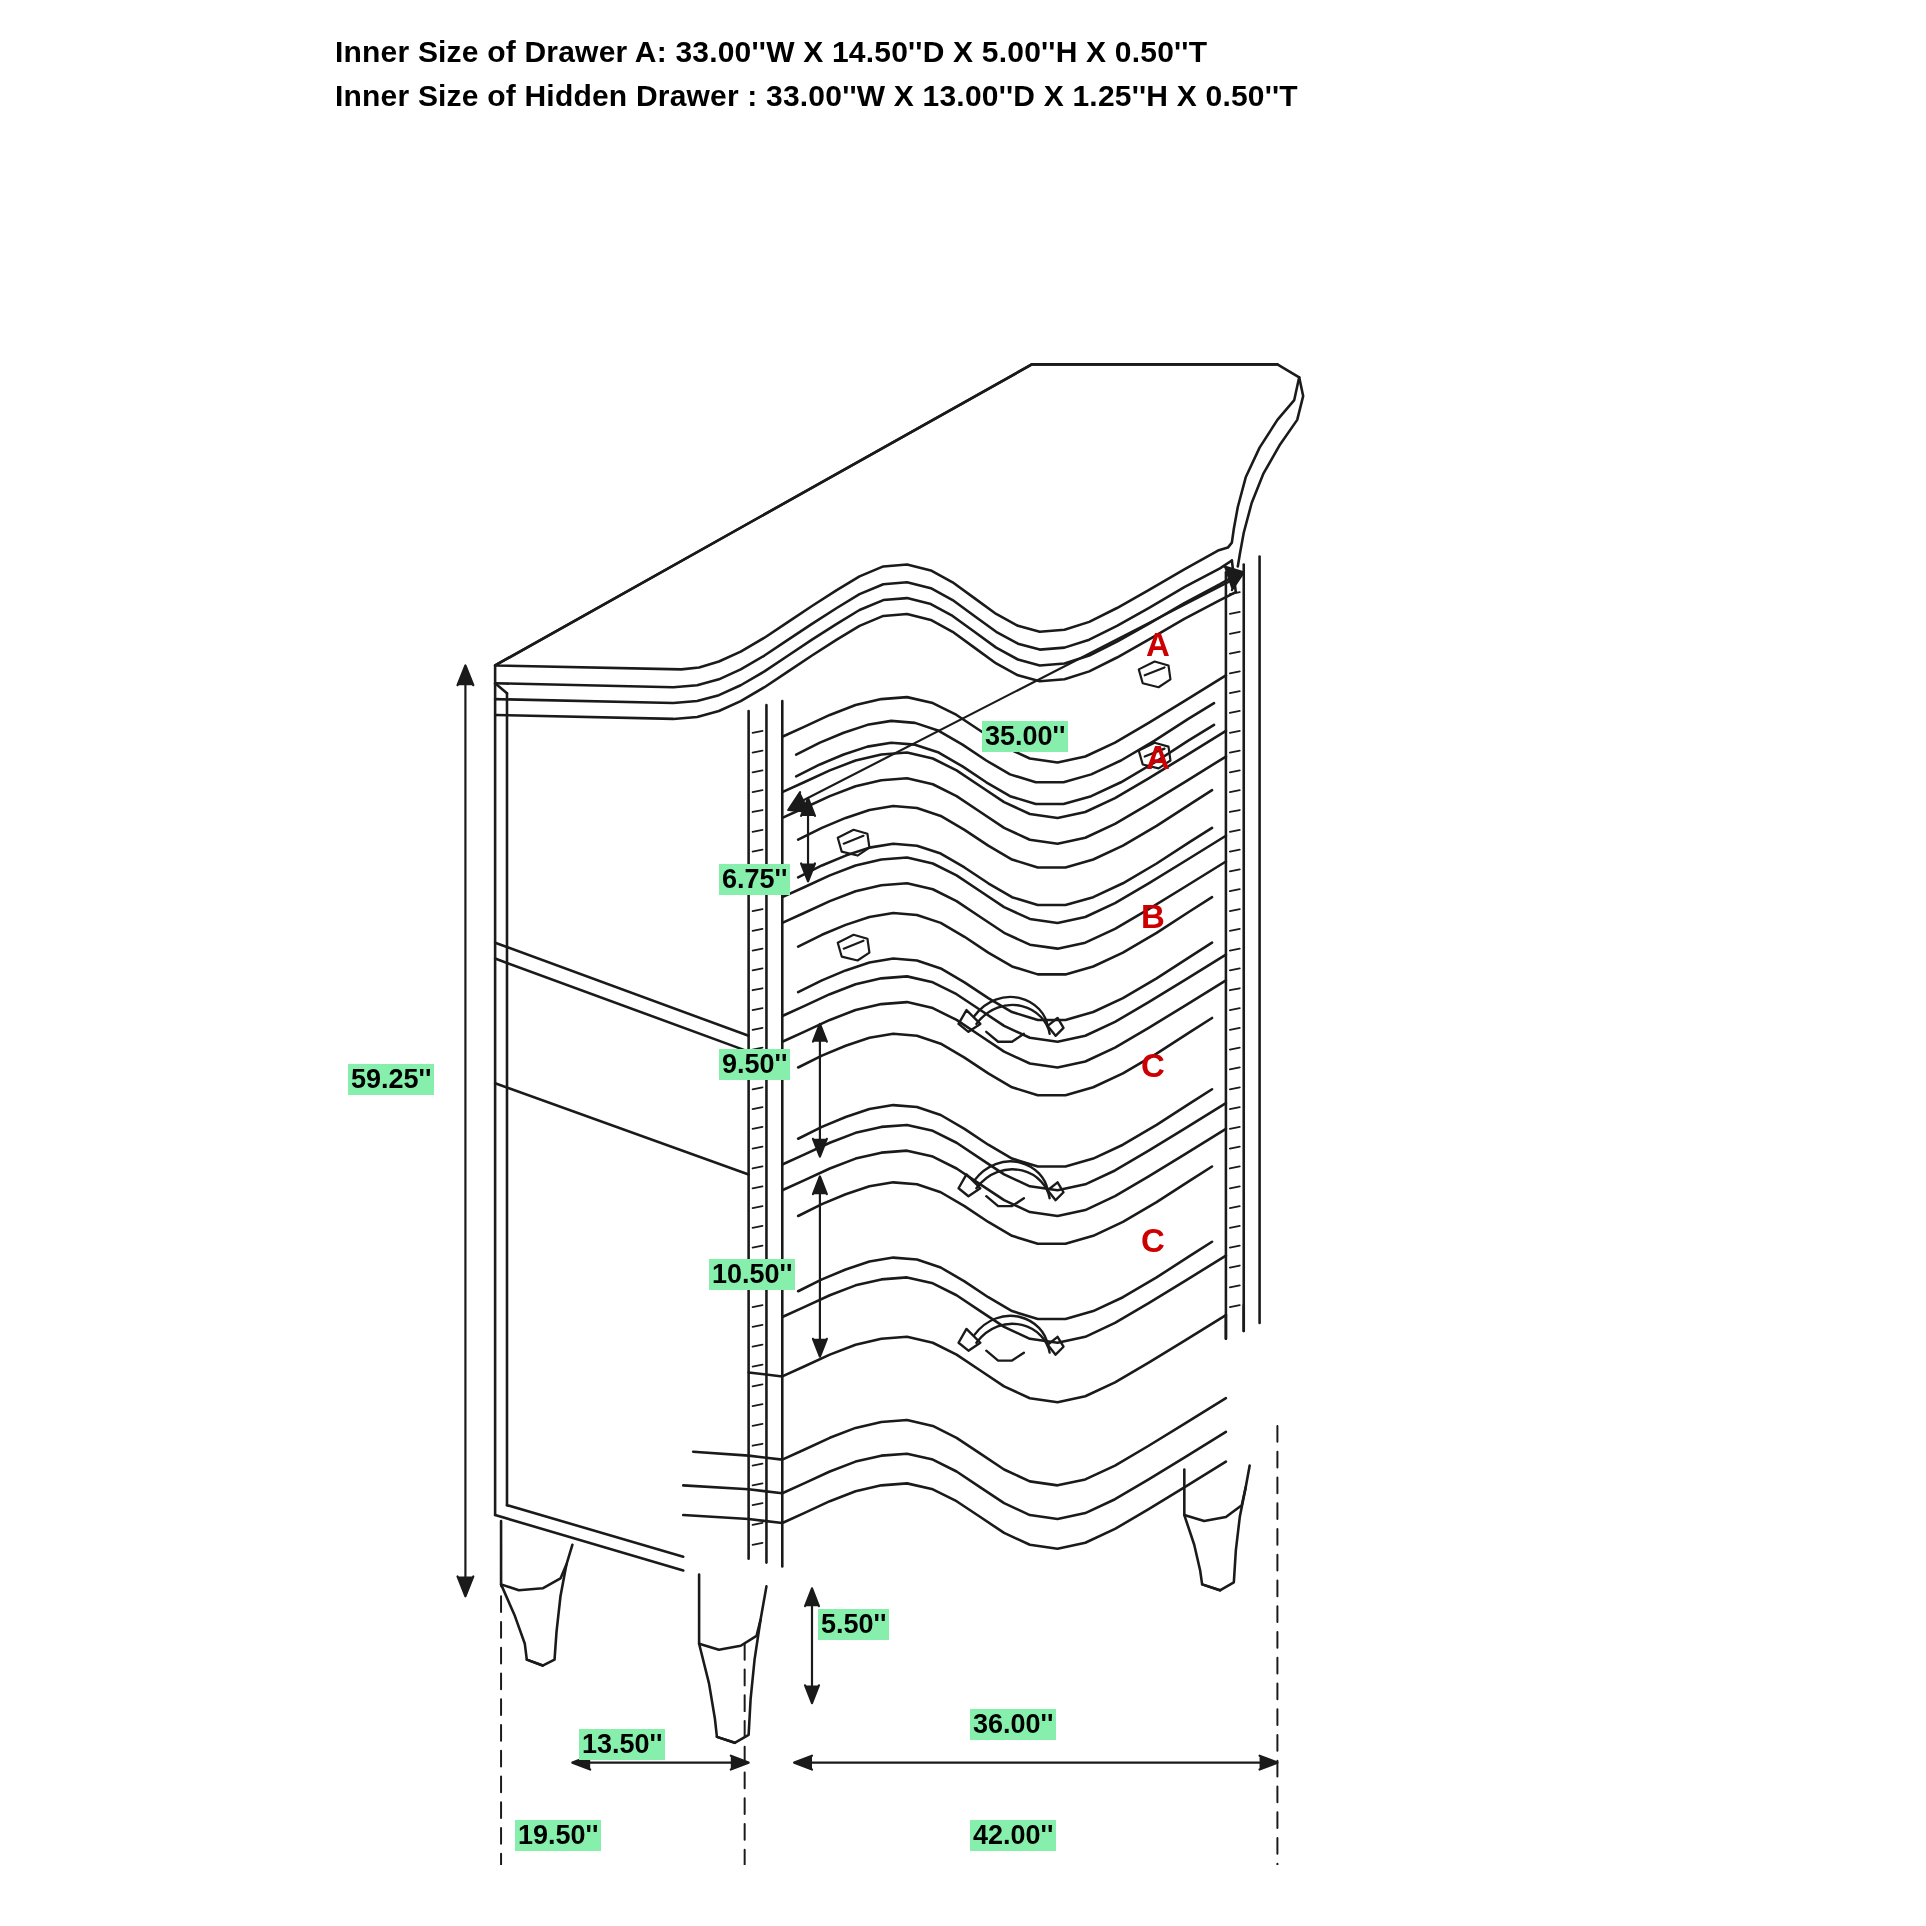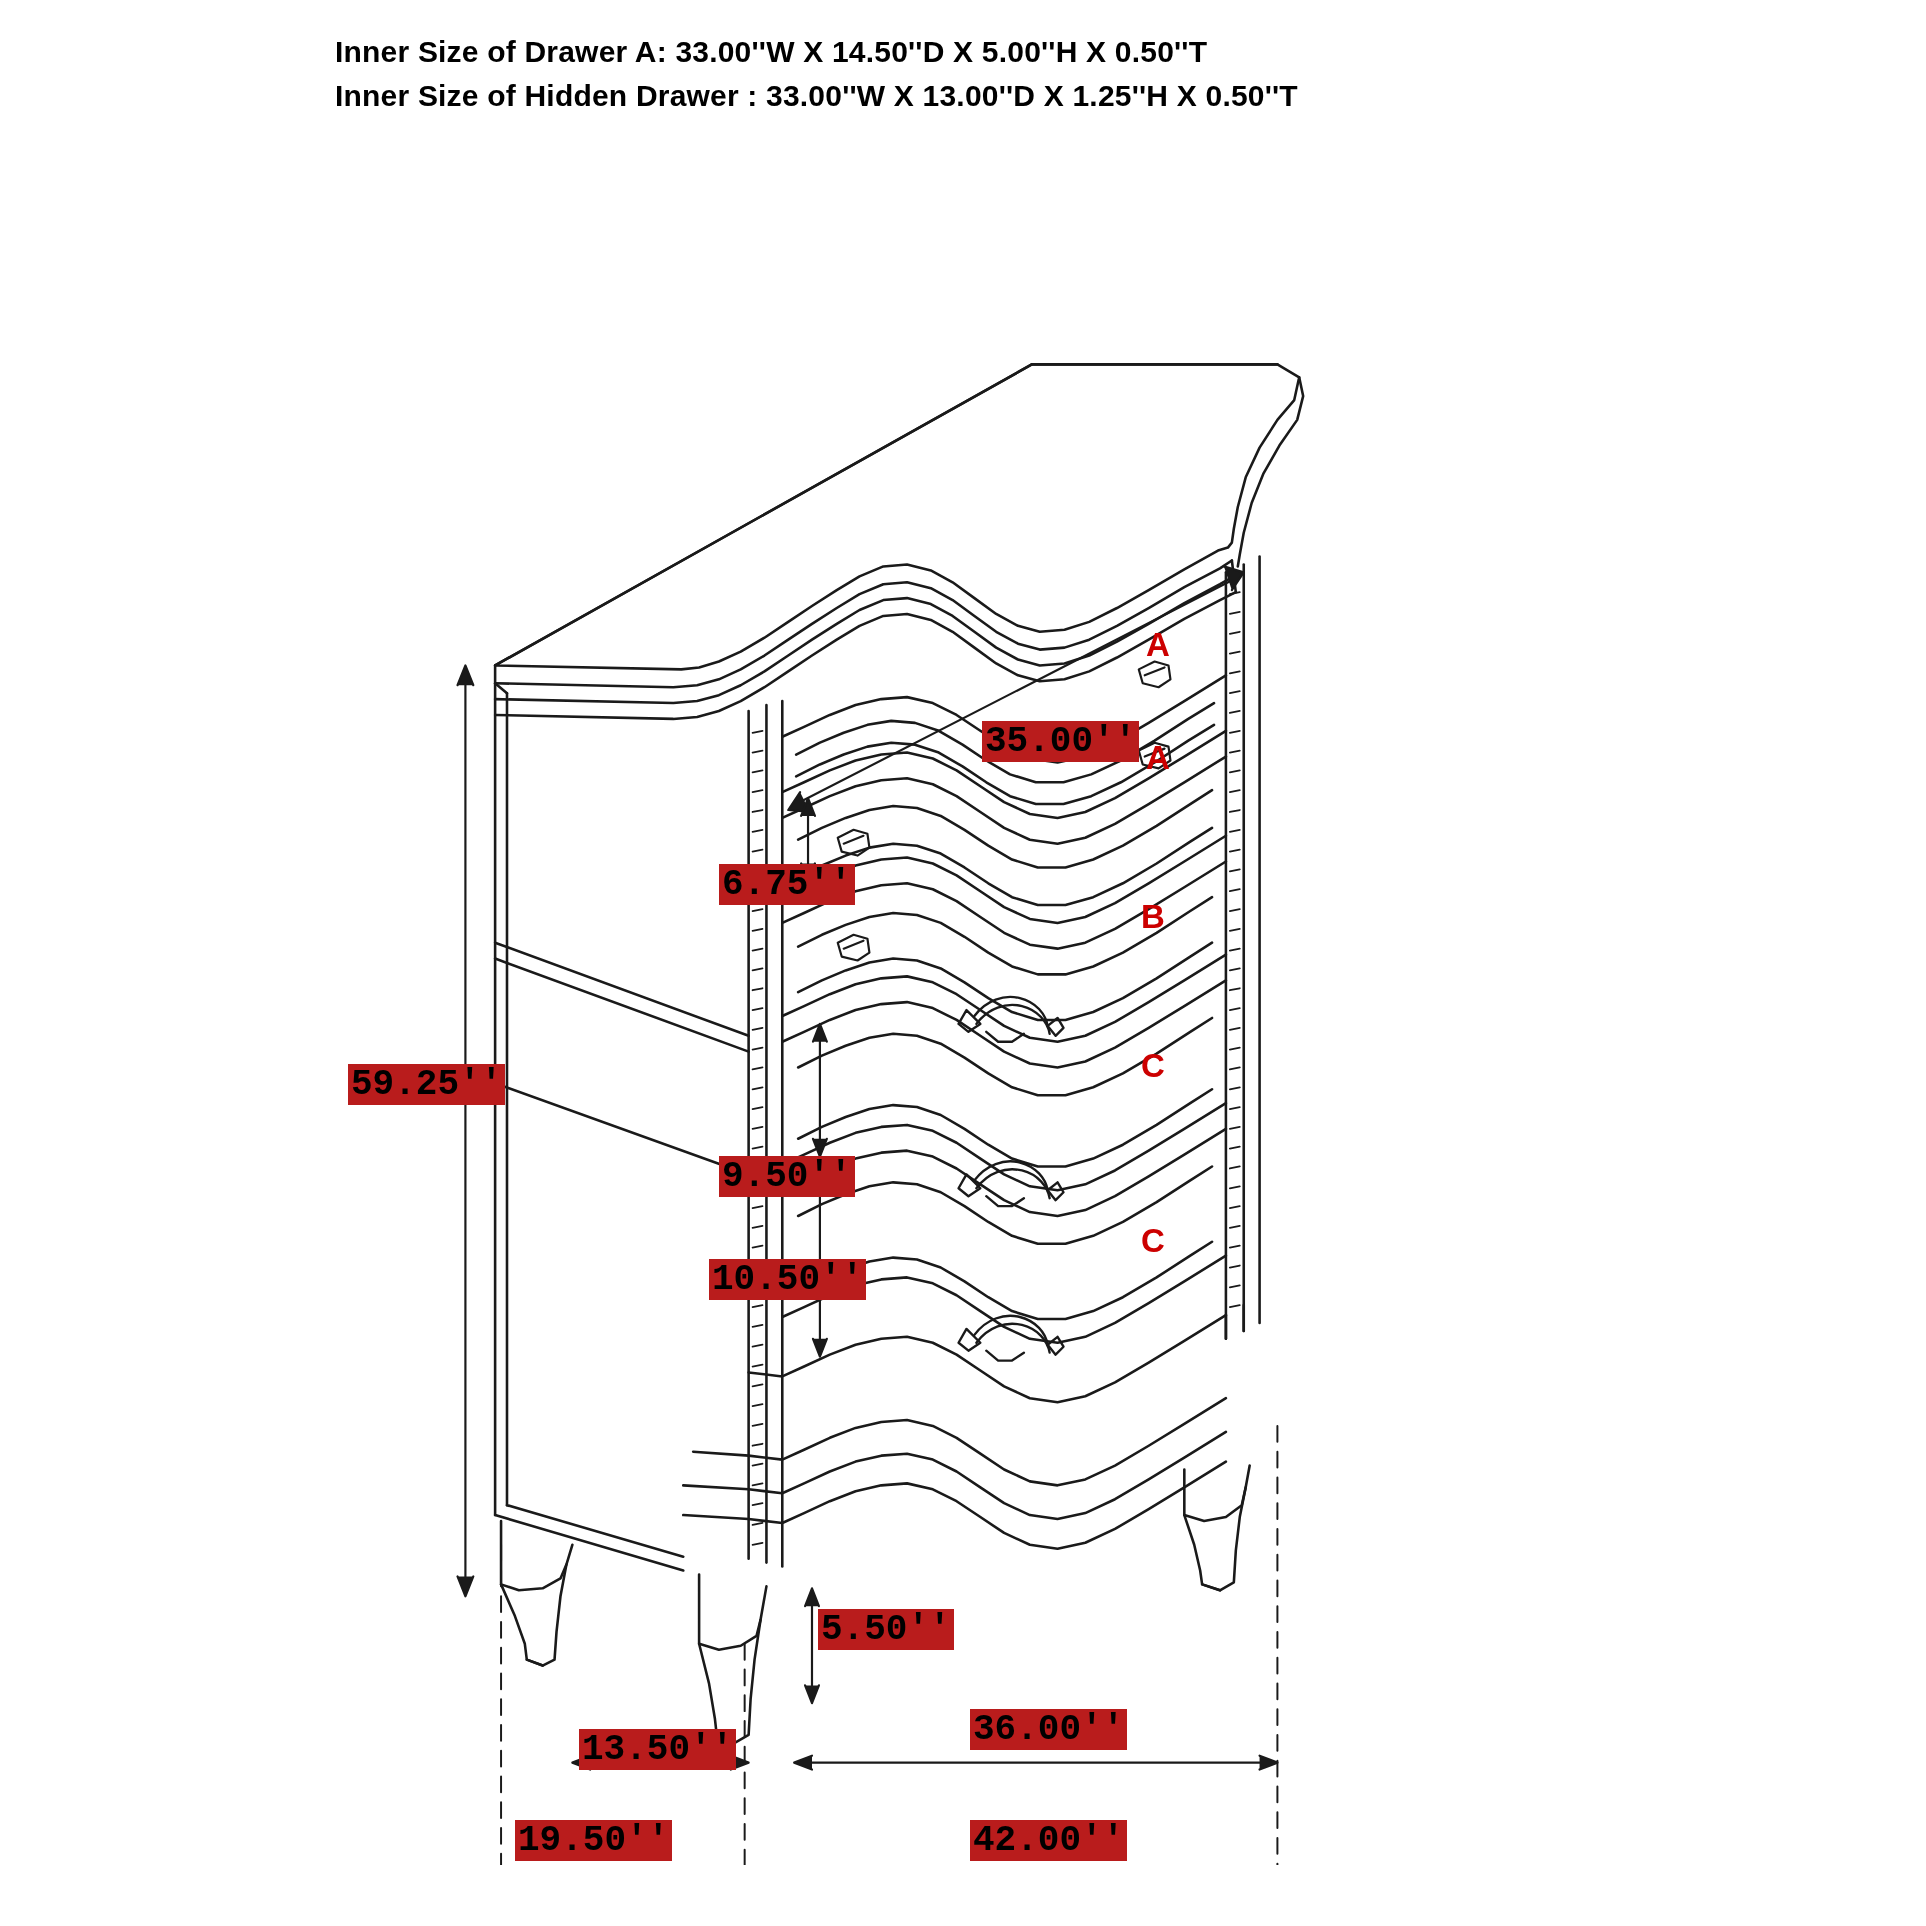--- a/index.html
+++ b/index.html
@@ -34,27 +34,26 @@
   #drawing {
     position: absolute;
     left: 0;
     top: 0;
     width: 1927px;
     height: 1927px;
   }
   
   .dim-label {
     position: absolute;
-    font-size: 36px;
+    font-size: 27px;
     font-weight: bold;
     color: #000000;
     white-space: nowrap;
-    background: #b91c1c;
+    background: #86efac;
     padding: 0 3px;
-    font-family: Liberation Mono, monospace;
   }
   .drawer-letter {
     position: absolute;
     font-size: 33px;
     font-weight: bold;
     color: #cc0000;
     white-space: nowrap;
   }
 </style>
 </head>
@@ -308,21 +307,21 @@
         <path d="M774,1885 L756,1892 L774,1899" fill="#1a1a1a"></path>
         <path d="M1272,1885 L1290,1892 L1272,1899" fill="#1a1a1a"></path>
       </g>
 
     </g>
   </svg>
 
   <div class="dim-label" style="left:348px; top:1064px;">59.25''</div>
   <div class="dim-label" style="left:982px; top:721px;">35.00''</div>
   <div class="dim-label" style="left:719px; top:845px;margin-top:19px;">6.75''</div>
-  <div class="dim-label" style="left:719px; top:1156px;">9.50''</div>
+  <div class="dim-label" style="left:719px; top:1049px;">9.50''</div>
   <div class="dim-label" style="left:709px; top:1259px;text-align:center;">10.50''</div>
   <div class="dim-label" style="left:818px; top:1609px;">5.50''</div>
   <div class="dim-label" style="left:579px; top:1709px;margin-top:20px;">13.50''</div>
   <div class="dim-label" style="left:970px; top:1709px;">36.00''</div>
   <div class="dim-label" style="left:515px; top:1820px;">19.50''</div>
   <div class="dim-label" style="left:970px; top:1820px;">42.00''</div>
 
   <div class="drawer-letter" style="left:1146px; top:626px;">A</div>
   <div class="drawer-letter" style="left:1146px; top:739px;">A</div>
   <div class="drawer-letter" style="left:1141px; top:898px;">B</div>

